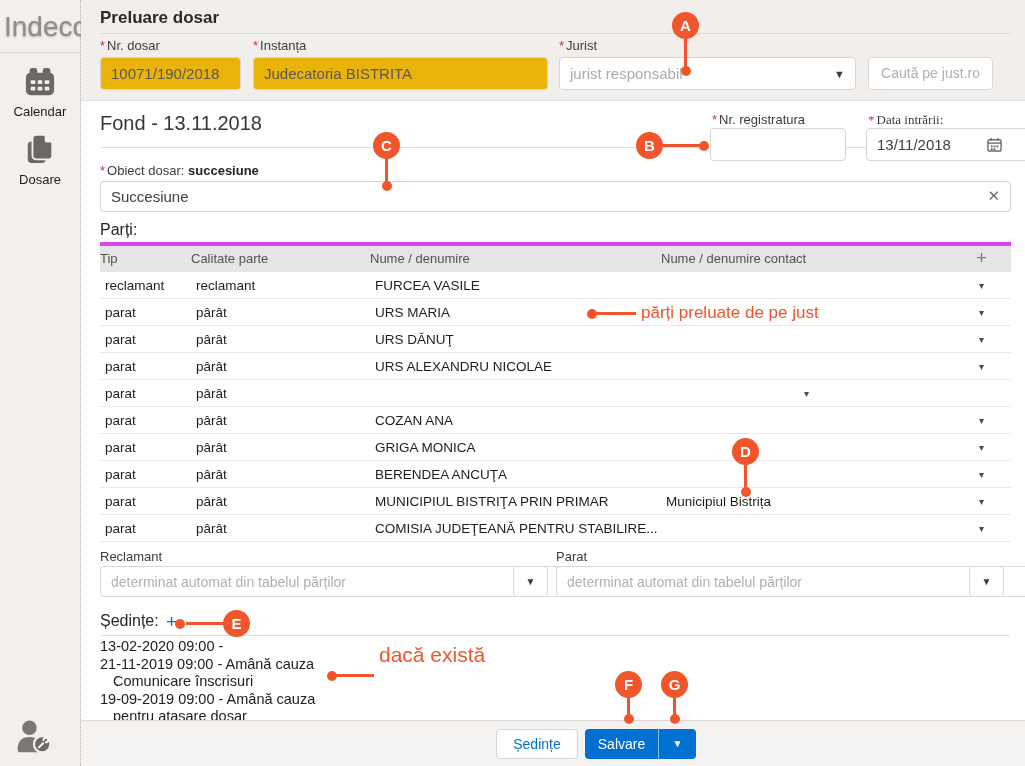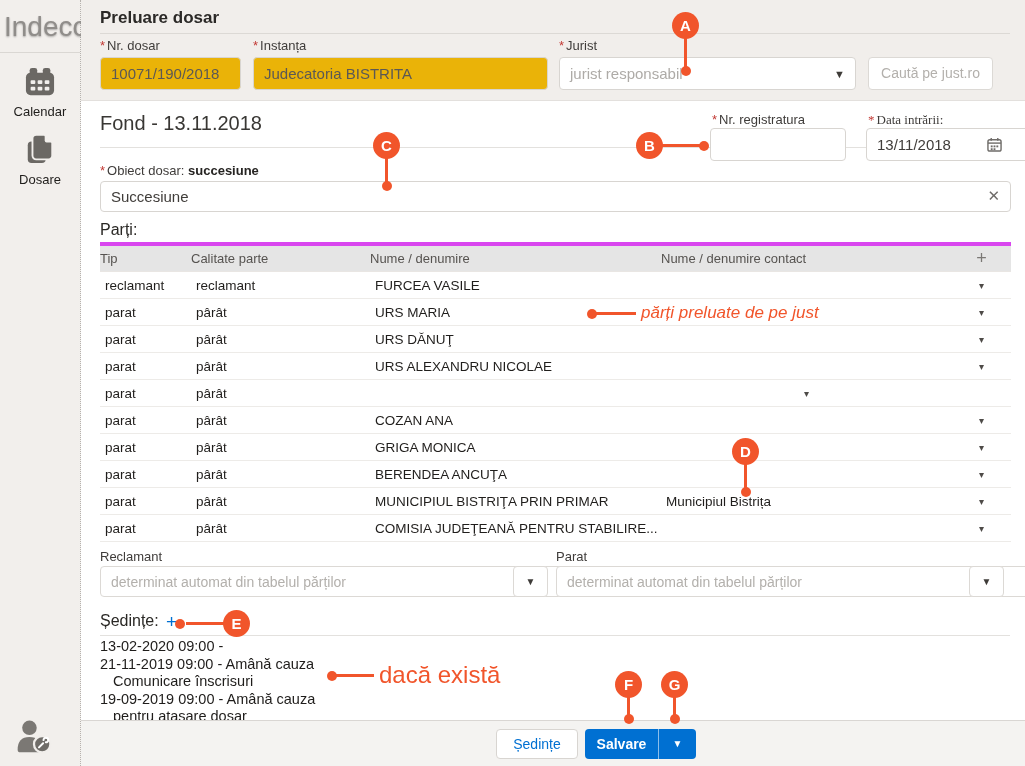--- a/index.html
+++ b/index.html
@@ -53,42 +53,42 @@
 
   .sedinte-title { top:511px; }
   .sedinte-plus { position:absolute; left:85px; top:510px; font-size:19px; color:#0070d2; cursor:pointer; }
   .sedinte-rule { position:absolute; left:19px; right:15px; top:534px; height:1px; background:#e3e1de; }
   .sedinte-list { position:absolute; left:19px; top:537px; font-size:14.5px; color:#1f1d1b; line-height:17.5px; }
   .sedinte-list .indent { padding-left:13px; }
 
   
   .footer { position:absolute; left:81px; top:720px; width:944px; height:46px; background:#f4f3f1; border-top:1px solid #d9d6d3; }
   .btn-cancel { position:absolute; left:415px; top:8px; width:82px; height:30px; background:#fff; border:1px solid #d8d5d1; border-radius:4px; color:#0070d2; font-size:14px; text-align:center; line-height:28px; cursor:pointer; }
-  .btn-save { position:absolute; left:504px; top:8px; width:73px; height:30px; background:#0070d2; border-radius:4px 0 0 4px; color:#fff; font-size:14px; font-weight:bold; text-align:center; line-height:30px; cursor:pointer; }
+  .btn-save { position:absolute; left:504px; top:8px; width:73px; height:30px; background:#0070d2; border-radius:4px 0 0 4px; color:#fff; font-size:14px; font-weight:normal; text-align:center; line-height:30px; cursor:pointer; }
   .btn-save-arrow { position:absolute; left:577px; top:8px; width:38px; height:30px; background:#0070d2; border-radius:0 4px 4px 0; border-left:1px solid rgba(255,255,255,.55); color:#fff; font-size:10px; text-align:center; line-height:30px; cursor:pointer; }
 
   
   .ann { position:absolute; z-index:50; }
   .m-circle { position:absolute; width:27px; height:27px; border-radius:50%; background:#f1552b; color:#fff; font-weight:bold; font-size:15px; text-align:center; line-height:27px; }
   .m-stem-v { position:absolute; width:3px; background:#f1552b; }
   .m-stem-h { position:absolute; height:3px; background:#f1552b; }
   .m-dot { position:absolute; width:10px; height:10px; border-radius:50%; background:#f1552b; }
   .note-text { position:absolute; color:#f1552b; white-space:nowrap; }
 
   
   #mA .m-circle{left:672px;top:12px;} #mA .m-stem-v{left:684px;top:37px;height:31px;} #mA .m-dot{left:681px;top:66px;}
   #mB .m-circle{left:636px;top:132px;} #mB .m-stem-h{left:661px;top:144px;width:42px;} #mB .m-dot{left:699px;top:141px;}
   #mC .m-circle{left:373px;top:132px;} #mC .m-stem-v{left:385px;top:157px;height:26px;} #mC .m-dot{left:382px;top:181px;}
   #mD .m-circle{left:732px;top:438px;} #mD .m-stem-v{left:744px;top:463px;height:26px;} #mD .m-dot{left:741px;top:487px;}
   #mE .m-circle{left:223px;top:610px;} #mE .m-stem-h{left:186px;top:622px;width:40px;} #mE .m-dot{left:175px;top:619px;}
   #mF .m-circle{left:615px;top:671px;} #mF .m-stem-v{left:627px;top:696px;height:20px;} #mF .m-dot{left:624px;top:714px;}
   #mG .m-circle{left:661px;top:671px;} #mG .m-stem-v{left:673px;top:696px;height:20px;} #mG .m-dot{left:670px;top:714px;}
 
-  #note1 .m-dot{left:587px;top:309px;} #note1 .m-stem-h{left:594px;top:312px;width:42px;} #note1 .note-text{left:641px;top:303px;font-size:17px;font-style:italic;}
-  #note2 .m-dot{left:327px;top:671px;} #note2 .m-stem-h{left:334px;top:674px;width:40px;} #note2 .note-text{left:379px;top:661px;font-size:24px;}
+  #note1 .m-dot{left:587px;top:309px;} #note1 .m-stem-h{left:594px;top:312px;width:42px;} #note1 .note-text{left:641px;top:303px;font-size:17px;}
+  #note2 .m-dot{left:327px;top:671px;} #note2 .m-stem-h{left:334px;top:674px;width:40px;} #note2 .note-text{left:379px;top:643px;font-size:21px;}
 </style>
 </head>
 <body>
 
 <div class="page">
 
   <div class="sidebar">
     <span class="logo">Indeco</span>
 
     <div class="nav-item">

